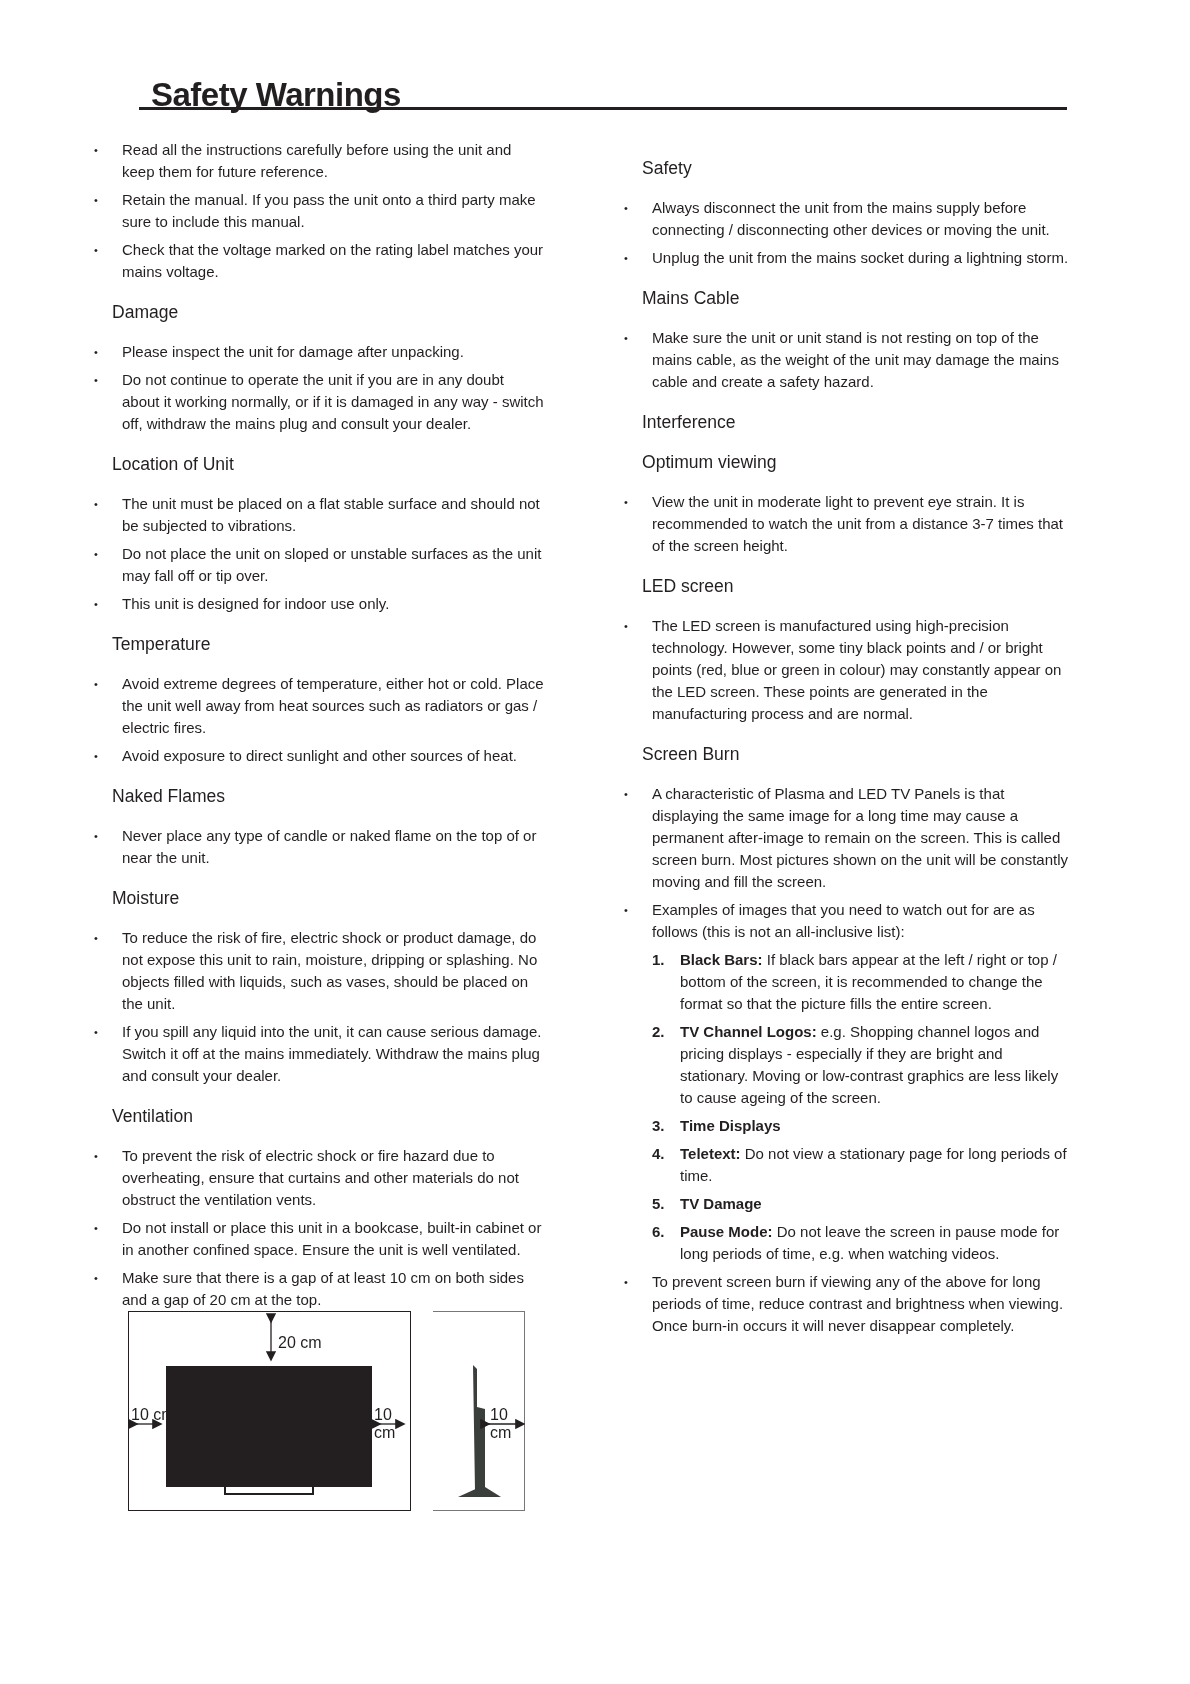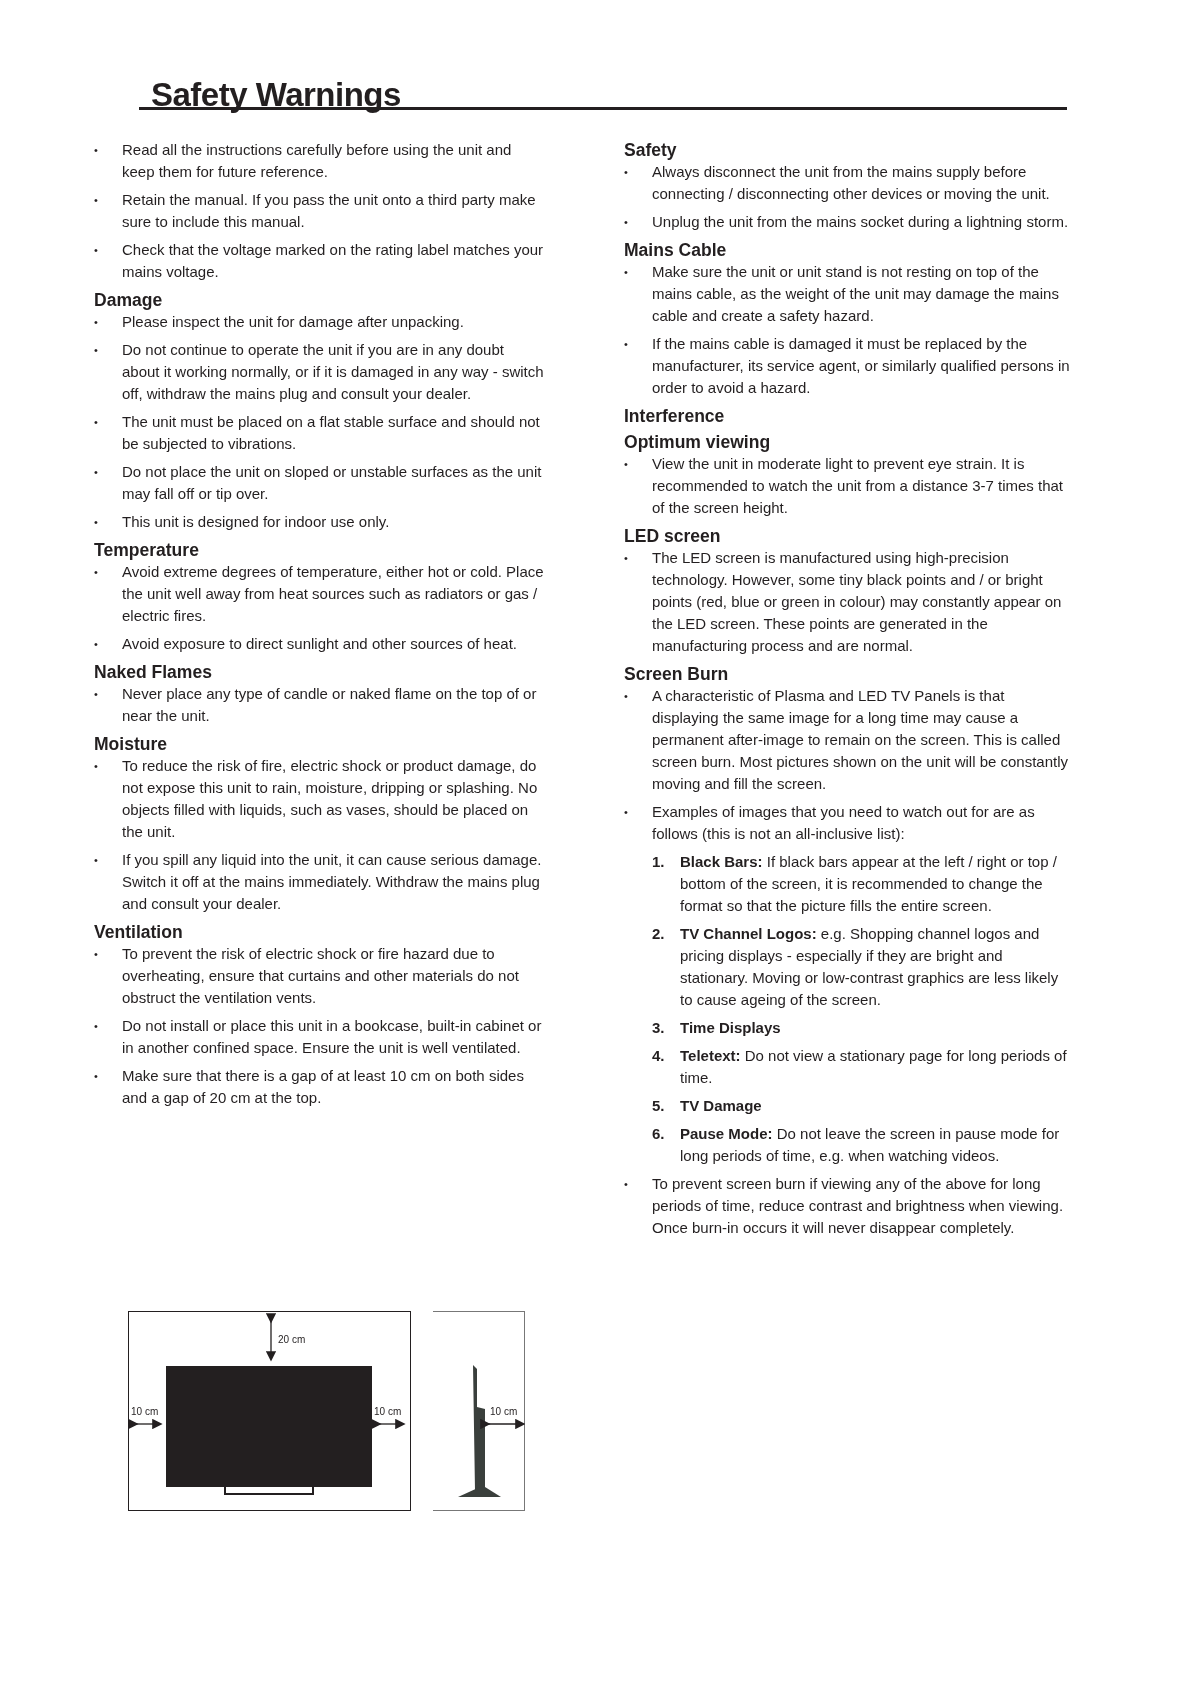--- a/index.html
+++ b/index.html
@@ -3,35 +3,35 @@
 <meta charset="utf-8">
 <style>
   html, body { margin:0; padding:0; background:#ffffff; }
   body { width:1190px; height:1684px; position:relative; overflow:hidden;
          font-family:"Liberation Sans", sans-serif; color:#231f20; }
   .title { position:absolute; left:139px; top:64px; font-size:33px; font-weight:bold; letter-spacing:-0.5px; margin:12px; }
   .rule { position:absolute; left:139px; top:107px; width:928px; height:3px; background:#231f20; }
   .col { position:absolute; width:450px; font-size:15px; line-height:22px; }
   .col.left { left:94px; top:139px; }
   .col.right { left:624px; top:139px; width:450px; }
-  .sec-h { font-weight:bold; margin:0; line-height:22px; }
+  .sec-h { font-weight:normal; margin:18px; line-height:22px; }
   ul.b { list-style:none; margin:0; padding:0; }
   ul.b > li { position:relative; padding-left:28px; margin-bottom:6px; }
   ul.b > li::before { content:"•"; position:absolute; left:0; top:0; font-size:11px; }
   .sec { margin-bottom:4px; }
   ol.n { list-style:none; margin:6px 0 0 0; padding:0; }
   ol.n > li { position:relative; padding-left:28px; margin-bottom:6px; }
   ol.n .num { position:absolute; left:0; top:0; font-weight:bold; }
   ol.n .lbl { font-weight:bold; }
   .loose > li { margin-bottom:10px; }
 
   .diagram { position:absolute; left:128px; top:1311px; width:283px; height:200px; border:1.5px solid #231f20; box-sizing:border-box; }
   .tv { position:absolute; left:37px; top:54px; width:206px; height:121px; background:#231f20; }
   .stand { position:absolute; left:95px; top:175px; width:90px; height:8px; border:2px solid #231f20; border-top:none; box-sizing:border-box; }
-  .dlabel { position:absolute; font-size:10px; color:#231f20; }
+  .dlabel { position:absolute; font-size:16px; color:#231f20; }
   .side { position:absolute; left:433px; top:1311px; width:92px; height:200px; border:1.5px solid #777; border-left:none; box-sizing:border-box; }
 </style>
 </head>
 <body>
 
 <h1 class="title">Safety Warnings</h1>
 <div class="rule"></div>
 
 <div class="col left">
   <ul class="b sec">
@@ -42,20 +42,21 @@
 
   <div class="sec">
     <h3 class="sec-h">Damage</h3>
     <ul class="b">
       <li>Please inspect the unit for damage after unpacking.</li>
       <li>Do not continue to operate the unit if you are in any doubt about it working normally, or if it is damaged in any way - switch off, withdraw the mains plug and consult your dealer.</li>
     </ul>
   </div>
 
   <div class="sec">
+    <h3 class="sec-h">Location of Unit</h3>
     <ul class="b">
       <li>The unit must be placed on a flat stable surface and should not be subjected to vibrations.</li>
       <li>Do not place the unit on sloped or unstable surfaces as the unit may fall off or tip over.</li>
       <li>This unit is designed for indoor use only.</li>
     </ul>
   </div>
 
   <div class="sec">
     <h3 class="sec-h">Temperature</h3>
     <ul class="b">
@@ -127,21 +128,20 @@
     <ul class="b">
       <li>Always disconnect the unit from the mains supply before connecting / disconnecting other devices or moving the unit.</li>
       <li>Unplug the unit from the mains socket during a lightning storm.</li>
     </ul>
   </div>
 
   <div class="sec">
     <h3 class="sec-h">Mains Cable</h3>
     <ul class="b">
       <li>Make sure the unit or unit stand is not resting on top of the mains cable, as the weight of the unit may damage the mains cable and create a safety hazard.</li>
-      <li>If the mains cable is damaged it must be replaced by the manufacturer, its service agent, or similarly qualified persons in order to avoid a hazard.</li>
     </ul>
   </div>
 
   <div class="sec">
     <h3 class="sec-h">Interference</h3>
   </div>
 
   <div class="sec">
     <h3 class="sec-h">Optimum viewing</h3>
     <ul class="b">

